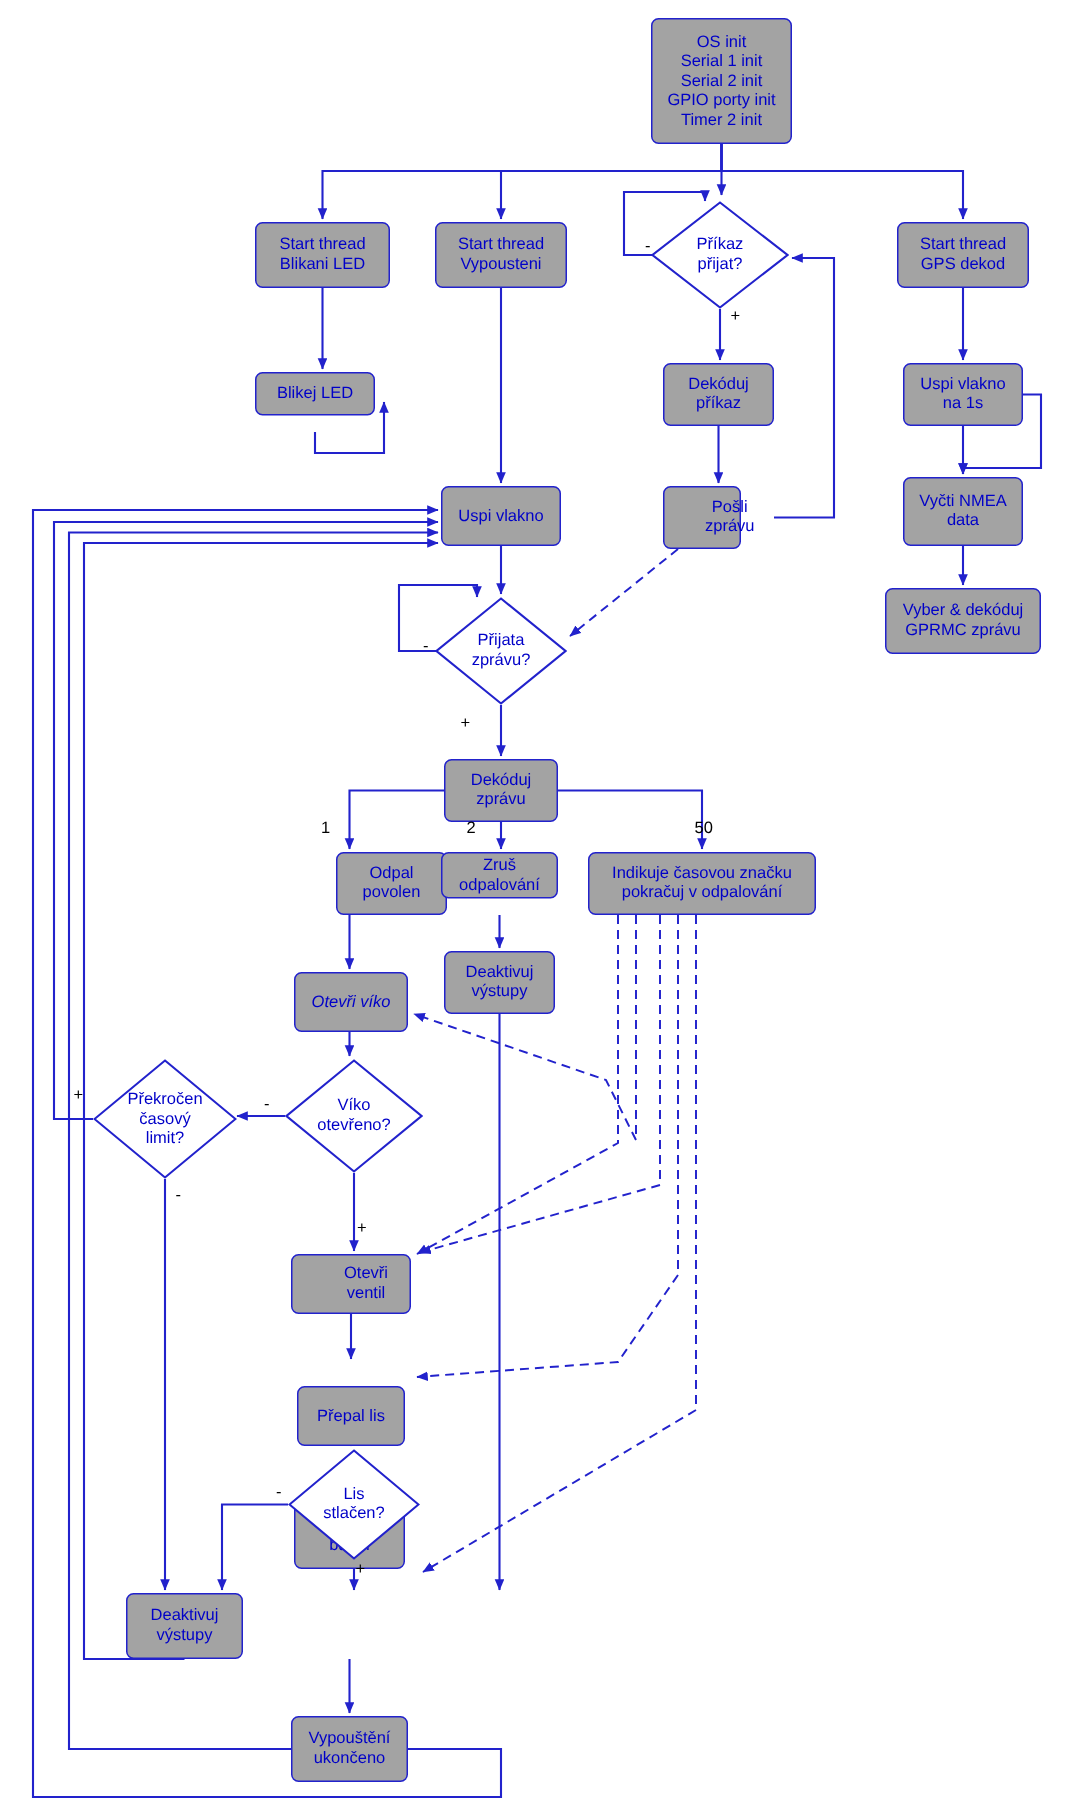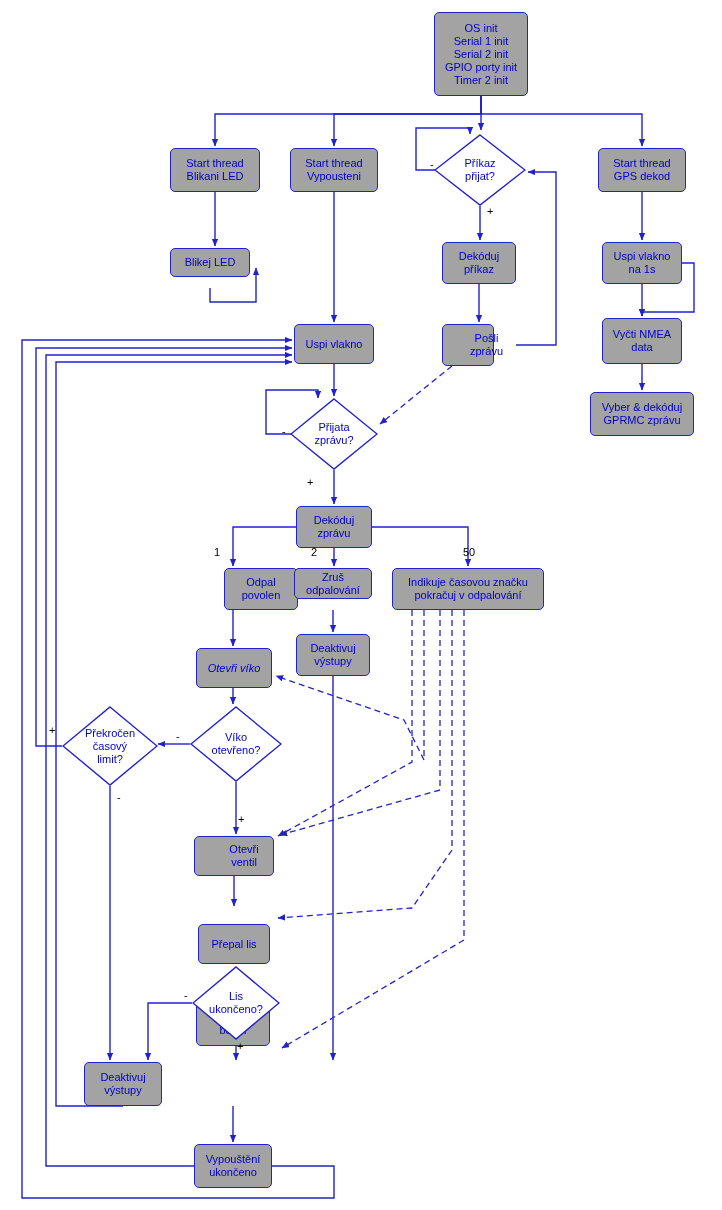--- a/index.html
+++ b/index.html
@@ -222,21 +222,21 @@
   </div>
 
   <div class="node box" style="left:194px;top:836px;width:80px;height:40px;padding-left:20px;">Otevři ventil</div>
   <div class="node box" style="left:198px;top:908px;width:72px;height:40px;margin-top:16px;">Přepal lis</div>
 
   <div class="node diamond" style="left:192px;top:966px;width:88px;height:74px;">
     <svg class="dshape" viewBox="0 0 88 74">
         <polygon points="44,1 87,37 44,73 1,37" fill="#ffffff" stroke="#2222cc" stroke-width="1.4"></polygon>
       </svg>
     <span class="dlabel">Lis
-ukončeno?</span>
+stlačen?</span>
   </div>
 
   <div class="node box" style="left:84px;top:1062px;width:78px;height:44px;">Deaktivuj
 výstupy</div>
   <div class="node box" style="left:196px;top:1002px;width:74px;height:44px;">Zatav
 balón</div>
   <div class="node box" style="left:194px;top:1144px;width:78px;height:44px;">Vypouštění
 ukončeno</div>
 
   <span class="elabel" style="left:430px;top:158px;">-</span>

